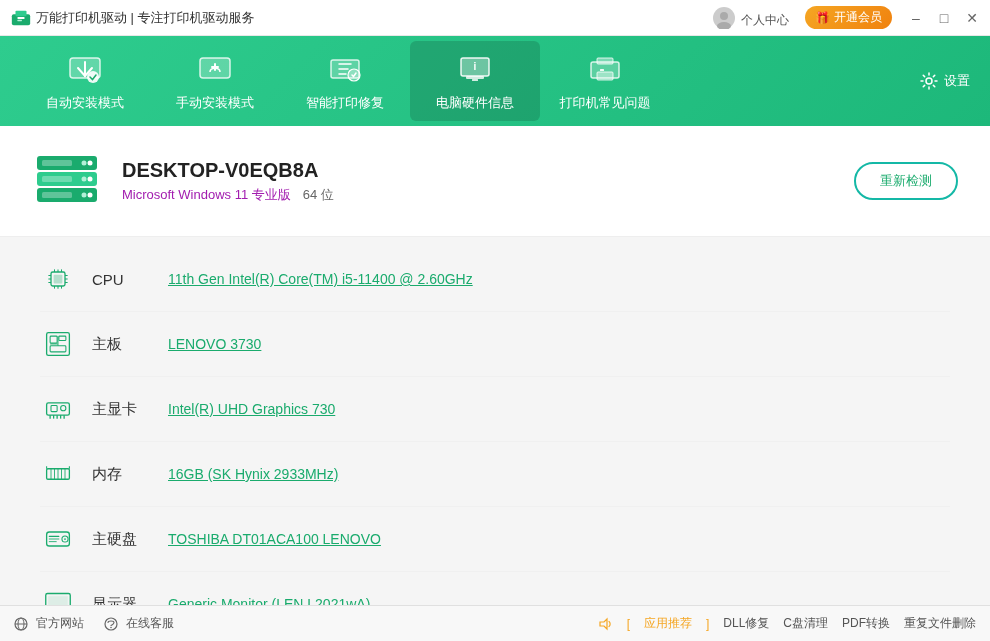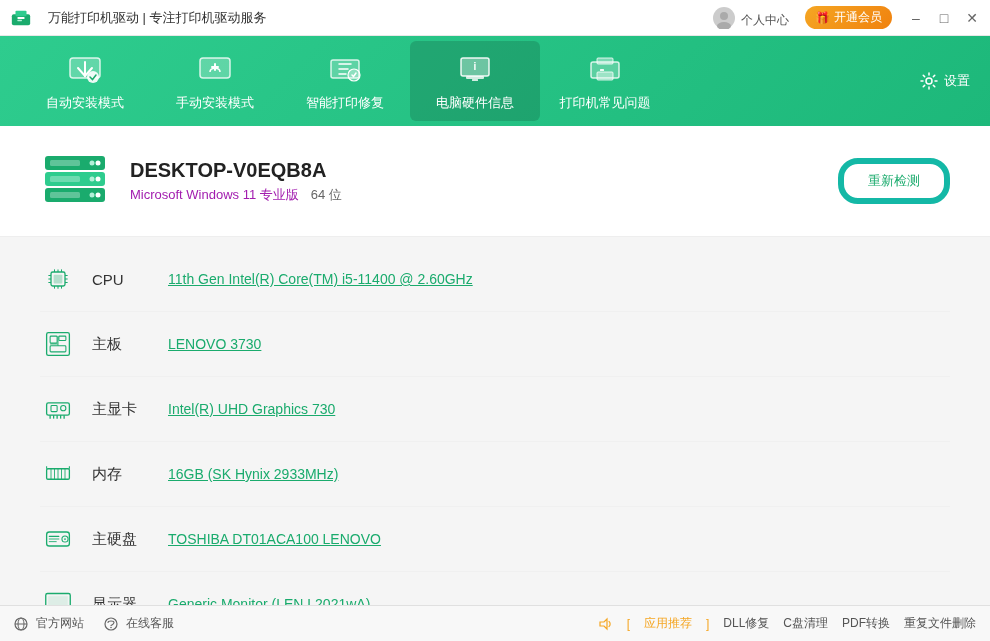--- a/index.html
+++ b/index.html
@@ -18,21 +18,21 @@
       height: 36px;
       display: flex;
       align-items: center;
       justify-content: space-between;
       padding: 0 10px;
       border-bottom: 1px solid #e8e8e8;
     }
     .title-bar-left {
       display: flex;
       align-items: center;
-      gap: 16px;
+      gap: 4px;
     }
     .app-logo {
       width: 22px;
       height: 22px;
     }
     .title-bar-title {
       font-size: 13px;
       color: #333;
     }
     .title-bar-right {
@@ -121,21 +121,21 @@
       align-items: center;
       gap: 6px;
       color: #fff;
       font-size: 13px;
       cursor: pointer;
     }
 
     
     .device-header {
       background: #fff;
-      padding: 20px 40px;
+      padding: 20px 32px;
       display: flex;
       align-items: center;
       gap: 20px;
       border-bottom: 1px solid #eee;
     }
     .device-icon {
       width: 70px;
       height: 70px;
     }
     .device-info {
@@ -150,21 +150,21 @@
     .device-os {
       font-size: 13px;
       color: #666;
       display: flex;
       gap: 12px;
       align-items: center;
     }
     .os-name { color: #a21caf; }
     .redetect-btn {
       margin-left: auto;
-      border: 6px solid #14b8a6;
+      border: 2px solid #14b8a6;
       color: #1aab6d;
       background: #fff;
       border-radius: 20px;
       padding: 8px 24px;
       font-size: 13px;
       cursor: pointer;
     }
 
     
     .hw-list {

